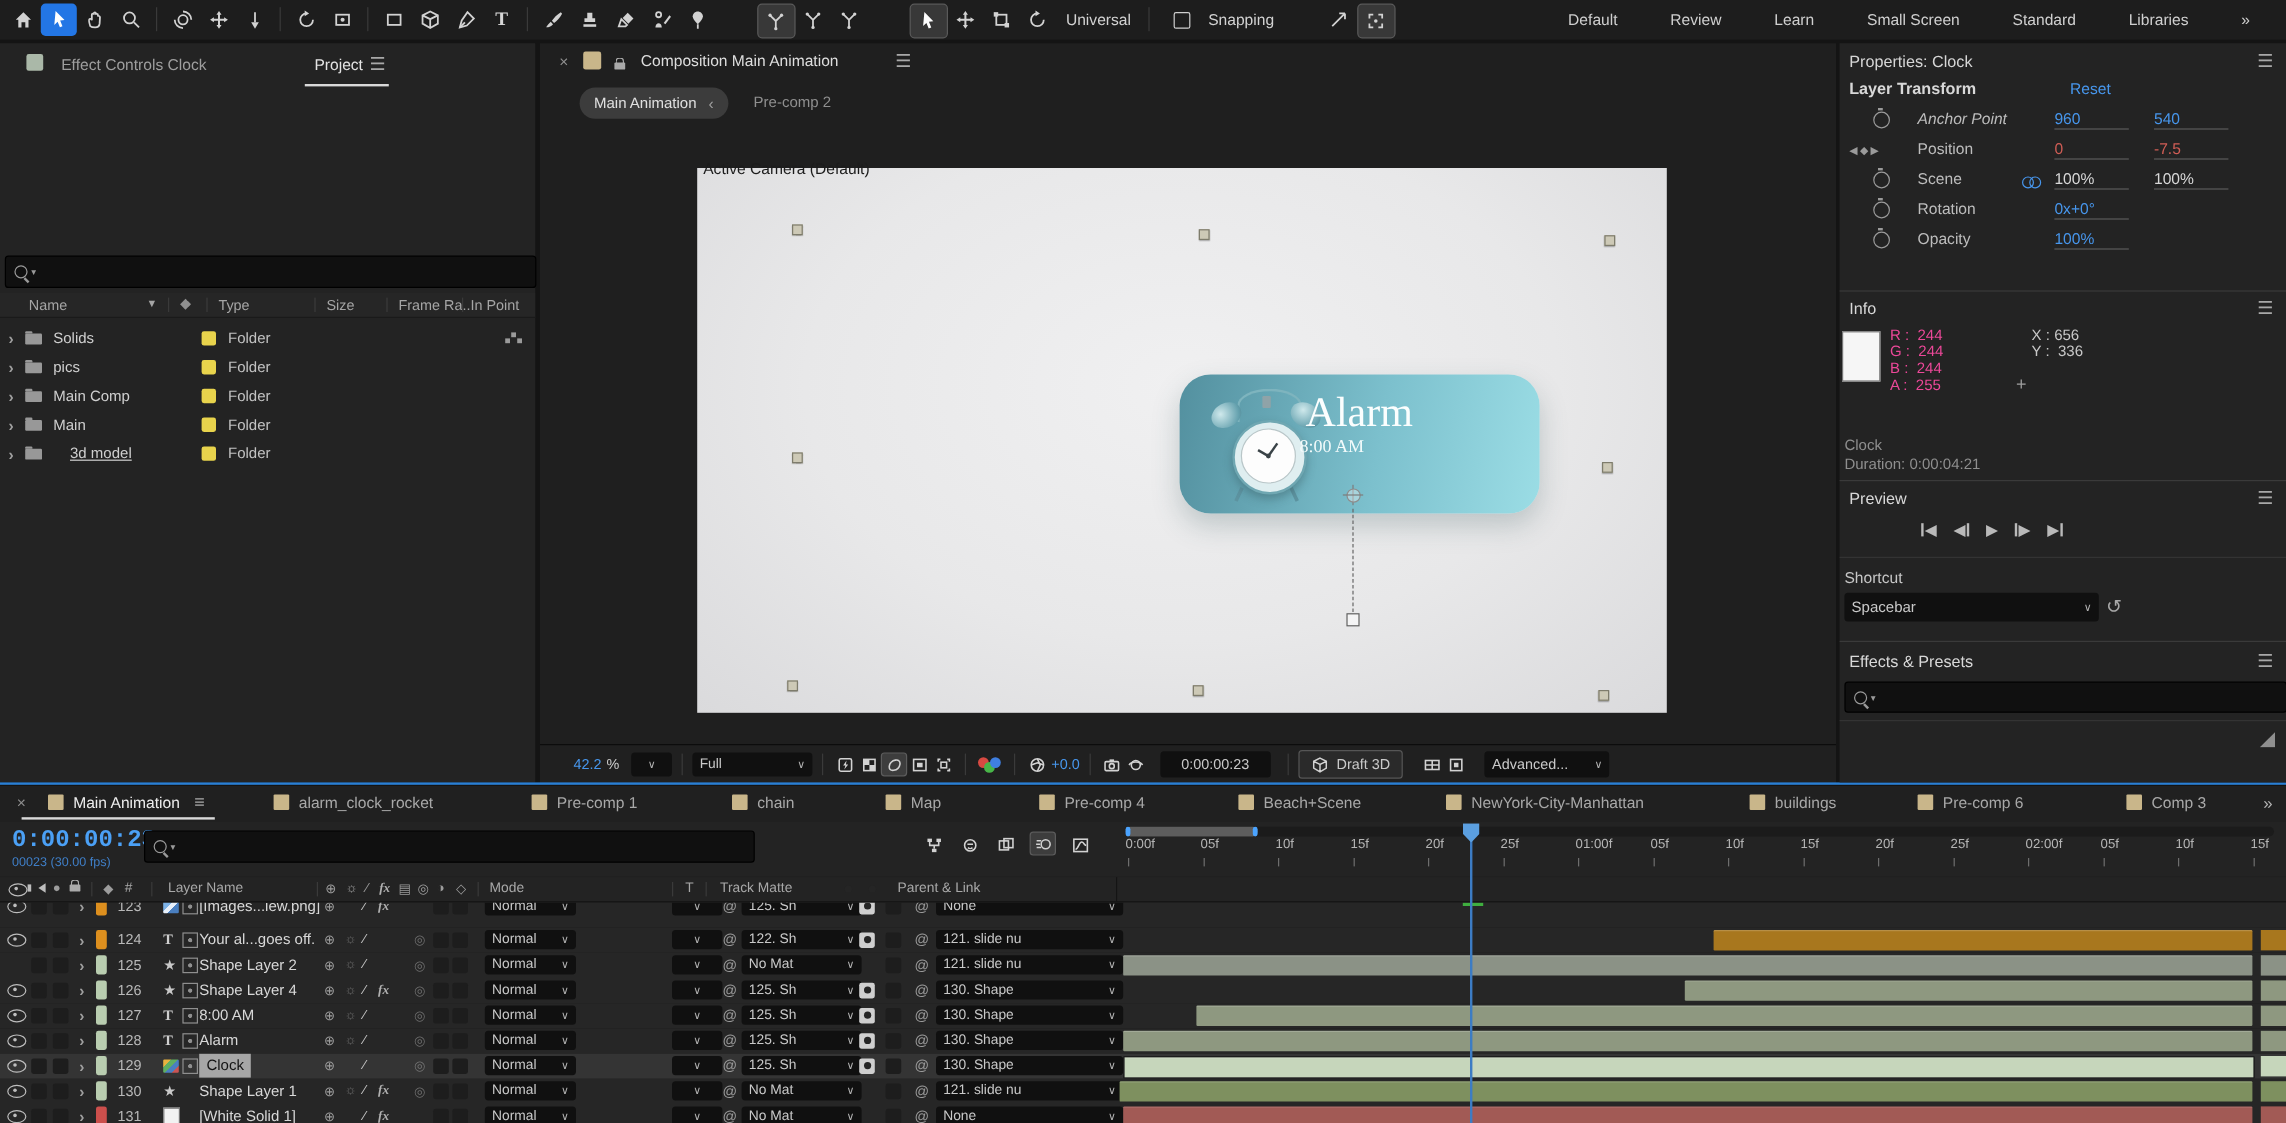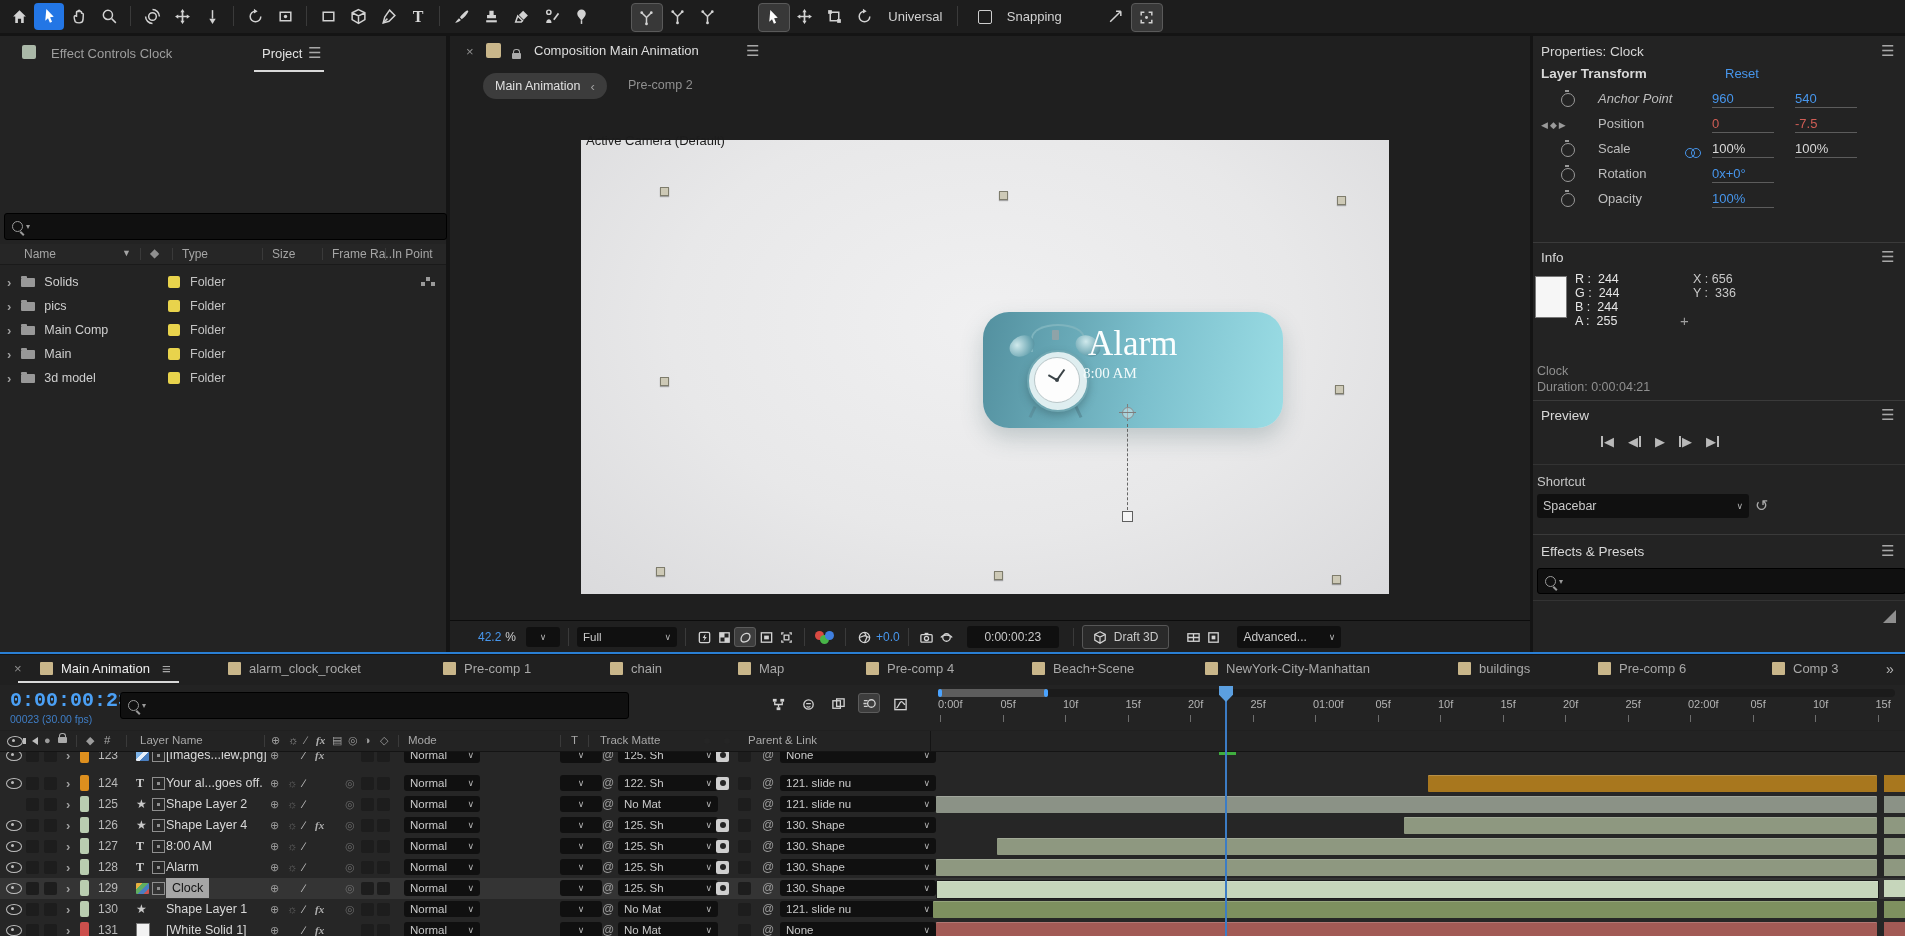--- a/index.html
+++ b/index.html
@@ -268,20 +268,21 @@
   <span id="extra-strip"><span class="tool">
         <svg viewBox="0 0 16 16" fill="none">
           <path d="M3 13 L13 3 M13 3 H8.5 M13 3 V7.5" stroke="#d2d2d2" stroke-width="1.4" fill="none"></path>
         </svg>
       </span><span class="tool boxed">
         <svg viewBox="0 0 16 16" fill="none">
           <path d="M3 6 V3 H6 M10 3 H13 V6 M13 10 V13 H10 M6 13 H3 V10" stroke="#d2d2d2" stroke-width="1.4" fill="none"></path>
           <circle cx="8" cy="8" r="1.4" fill="#d2d2d2"></circle>
         </svg>
       </span></span>
+  <span id="workspace-strip"><span class="ws-tab">Default</span><span class="ws-tab">Review</span><span class="ws-tab">Learn</span><span class="ws-tab">Small Screen</span><span class="ws-tab">Standard</span><span class="ws-tab">Libraries</span><span class="ws-tab">»</span></span>
 </div>
 
 <div id="project" class="panel">
   <span class="abs" style="left:22px;top:9px;width:14px;height:14px;background:#aab8a8;border-radius:2px;"></span>
   <span class="ptab" style="left:51px;top:10px;">Effect Controls Clock</span>
   <span class="ptab active" style="left:262px;top:10px;">Project</span>
   <span class="ptab-underline" style="left:254px;top:34px;width:70px;"></span>
   <span class="hamb abs" style="left:308px;top:8px;">☰</span>
 
   <div class="searchbox" style="left:4px;top:177px;width:434px;height:25px;">
@@ -329,21 +330,21 @@
       <div class="prow" style="top: 306px;">
         <span class="twirl" style="margin-left: 7px;">›</span>
         <span class="folder-ic" style="margin-left: 10px;"></span>
         <span class="nm" style="margin-left: 2px;">Main</span>
         <span class="swatch" style="position: absolute; left: 168px; width: 12px; height: 12px; background: rgb(232, 211, 76);"></span>
         <span class="ty">Folder</span>
       </div>
       <div class="prow" style="top: 330px;">
         <span class="twirl" style="margin-left: 7px;">›</span>
         <span class="folder-ic" style="margin-left: 10px;"></span>
-        <span class="nm" style="margin-left: 2px;">3d model</span>
+        <span class="nm" style="margin-left: 16px; text-decoration: underline;">3d model</span>
         <span class="swatch" style="position: absolute; left: 168px; width: 12px; height: 12px; background: rgb(232, 211, 76);"></span>
         <span class="ty">Folder</span>
       </div>
     </div>
 
 </div>
 
 <div id="comp" class="panel">
   <span class="abs dim" style="left:16px;top:8px;font-size:13px;">×</span>
   <span class="abs" style="left:36px;top:7px;width:15px;height:15px;background:#c9b68a;border-radius:2px;"></span>
@@ -511,42 +512,42 @@
         <span class="p-val v-blue" style="left: 262px; top: 55px;">540</span>
       </div>
       <div>
         <span class="keynav abs" style="left: 8px; top: 84px;">◀◆▶</span>
         <span class="p-label" style="left: 65px; top: 80px;">Position</span>
         <span class="p-val v-red" style="left: 179px; top: 80px;">0</span>
         <span class="p-val v-red" style="left: 262px; top: 80px;">-7.5</span>
       </div>
       <div>
         <span class="abs" style="left: 28px; top: 107px;"><span class="stopwatch"></span></span>
-        <span class="p-label" style="left: 65px; top: 105px;">Scale</span>
+        <span class="p-label" style="left: 65px; top: 105px;">Scene</span>
         <span class="abs" style="left: 152px; top: 108px;"><span class="chain"></span></span>
         <span class="p-val v-white" style="left: 179px; top: 105px;">100%</span>
         <span class="p-val v-white" style="left: 262px; top: 105px;">100%</span>
       </div>
       <div>
         <span class="abs" style="left: 28px; top: 132px;"><span class="stopwatch"></span></span>
         <span class="p-label" style="left: 65px; top: 130px;">Rotation</span>
         <span class="p-val v-blue" style="left: 179px; top: 130px;">0x+0°</span>
       </div>
       <div>
         <span class="abs" style="left: 28px; top: 157px;"><span class="stopwatch"></span></span>
         <span class="p-label" style="left: 65px; top: 155px;">Opacity</span>
         <span class="p-val v-blue" style="left: 179px; top: 155px;">100%</span>
       </div>
     </div>
 
   <div class="divider-h" style="top:206px;"></div>
   <span class="sec-h" style="left:8px;top:214px;font-weight:normal;">Info</span>
   <span class="hamb abs" style="left:348px;top:212px;">☰</span>
   <span class="abs" style="left:2px;top:240px;width:30px;height:40px;background:#f6f6f6;border:1px solid #777;"></span>
-  <div class="abs" style="left:42px;top:236px;font-size:12.5px;color:#e5e5e5;line-height:14px;">
+  <div class="abs" style="left:42px;top:236px;font-size:12.5px;color:#ec4899;line-height:14px;">
     <div><span>R :</span>&nbsp;&nbsp;<span>244</span></div>
     <div><span>G :</span>&nbsp;&nbsp;<span>244</span></div>
     <div><span>B :</span>&nbsp;&nbsp;<span>244</span></div>
     <div><span>A :</span>&nbsp;&nbsp;<span>255</span></div>
   </div>
   <span class="abs" style="left:147px;top:276px;color:#9f9f9f;font-size:15px;">+</span>
   <div class="abs" style="left:160px;top:236px;font-size:12.5px;color:#c8c8c8;line-height:14px;">
     <div><span>X :</span>&nbsp;<span>656</span></div>
     <div><span>Y :</span>&nbsp;&nbsp;<span>336</span></div>
   </div>

